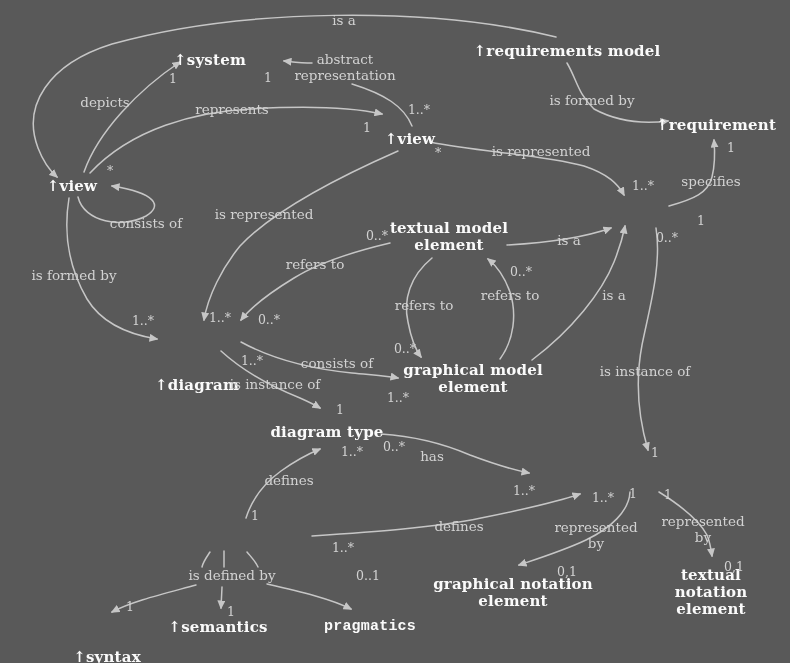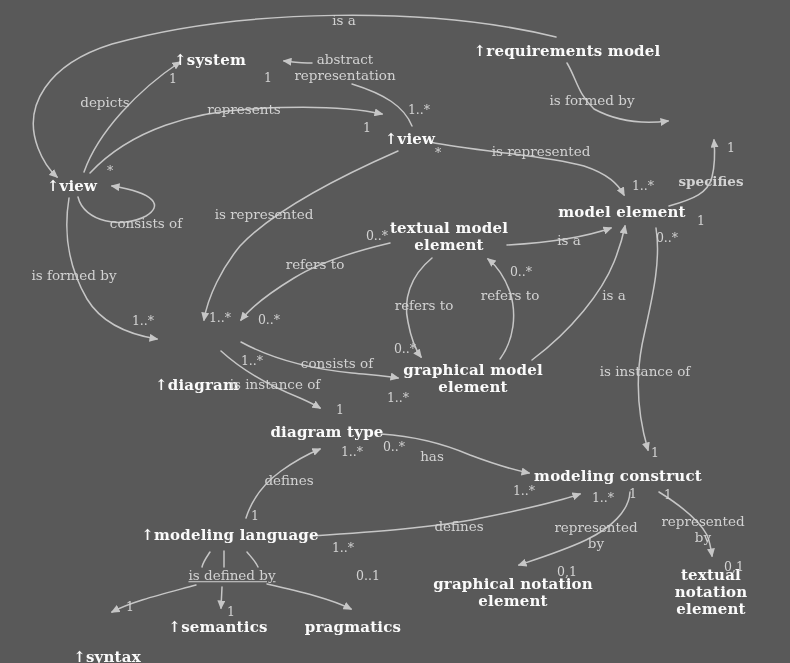--- a/index.html
+++ b/index.html
@@ -68,60 +68,58 @@
       <path marker-end="url(#arw)" d="M 222 587 L 221 608"></path>
       <path marker-end="url(#arw)" d="M 267 584 C 302 592 331 599 351 609"></path>
       <path marker-end="url(#arw)" d="M 630 492 C 629 511 611 528 586 540 C 565 550 540 558 519 565"></path>
       <path marker-end="url(#arw)" d="M 659 492 C 683 507 700 522 707 535 C 710 542 711 549 712 556"></path>
     </g>
   </svg>
   <div id="labels">
       <span class="node" style="left: 210px; top: 60px;">↑system</span>
       <span class="node" style="left: 567px; top: 51px;">↑requirements model</span>
       <span class="node" style="left: 410px; top: 139px;">↑view</span>
+      <span class="node" style="left: 716px; top: 125px;">↑requirement</span>
       <span class="node" style="left: 72px; top: 186px;">↑view</span>
-      <span class="node" style="left: 622px; top: 212px;">model element</span>
       <span class="node" style="left: 449px; top: 237px;">textual model
 element</span>
       <span class="node" style="left: 197px; top: 357px; margin-top: 28px;">↑diagram</span>
       <span class="node" style="left: 473px; top: 379px;">graphical model
 element</span>
       <span class="node" style="left: 327px; top: 432px;">diagram type</span>
-      <span class="node" style="left: 618px; top: 476px;">modeling construct</span>
-      <span class="node" style="left: 230px; top: 535px;">↑modeling language</span>
       <span class="node" style="left: 513px; top: 593px;">graphical notation
 element</span>
       <span class="node" style="left: 711px; top: 592px;">textual notation
 element</span>
       <span class="node" style="left: 107px; top: 657px; text-align: center;">↑syntax</span>
       <span class="node" style="left: 218px; top: 627px;">↑semantics</span>
-      <span class="node" style="left: 353px; top: 627px;">pragmatics</span>
+      <span class="node" style="left: 370px; top: 627px; font-family: Liberation Mono, monospace;">pragmatics</span>
       <span class="elabel" style="left: 344px; top: 21px;">is a</span>
       <span class="elabel" style="left: 345px; top: 68px;">abstract
 representation</span>
       <span class="elabel" style="left: 105px; top: 103px;">depicts</span>
-      <span class="elabel" style="left: 244px; top: 110px;">represents</span>
+      <span class="elabel" style="left: 232px; top: 110px;">represents</span>
       <span class="elabel" style="left: 592px; top: 101px;">is formed by</span>
       <span class="elabel" style="left: 541px; top: 152px;">is represented</span>
-      <span class="elabel" style="left: 711px; top: 182px; font-weight: bold;">specifies</span>
+      <span class="elabel" style="left: 711px; top: 182px;">specifies</span>
       <span class="elabel" style="left: 569px; top: 241px;">is a</span>
       <span class="elabel" style="left: 146px; top: 224px;">consists of</span>
       <span class="elabel" style="left: 264px; top: 215px;">is represented</span>
       <span class="elabel" style="left: 315px; top: 265px;">refers to</span>
       <span class="elabel" style="left: 424px; top: 306px;">refers to</span>
       <span class="elabel" style="left: 510px; top: 296px;">refers to</span>
       <span class="elabel" style="left: 614px; top: 296px;">is a</span>
       <span class="elabel" style="left: 74px; top: 276px;">is formed by</span>
       <span class="elabel" style="left: 337px; top: 364px;">consists of</span>
       <span class="elabel" style="left: 275px; top: 385px;">is instance of</span>
       <span class="elabel" style="left: 645px; top: 372px;">is instance of</span>
       <span class="elabel" style="left: 432px; top: 457px;">has</span>
       <span class="elabel" style="left: 289px; top: 481px;">defines</span>
       <span class="elabel" style="left: 459px; top: 527px;">defines</span>
-      <span class="elabel" style="left: 232px; top: 576px; text-decoration: underline;">is defined by</span>
+      <span class="elabel" style="left: 232px; top: 576px;">is defined by</span>
       <span class="elabel" style="left: 596px; top: 536px;">represented
 by</span>
       <span class="elabel" style="left: 703px; top: 530px;">represented
 by</span>
       <span class="mult" style="left: 173px; top: 78px;">1</span>
       <span class="mult" style="left: 268px; top: 77px;">1</span>
       <span class="mult" style="left: 419px; top: 109px;">1..*</span>
       <span class="mult" style="left: 367px; top: 127px;">1</span>
       <span class="mult" style="left: 438px; top: 152px;">*</span>
       <span class="mult" style="left: 110px; top: 170px;">*</span>

